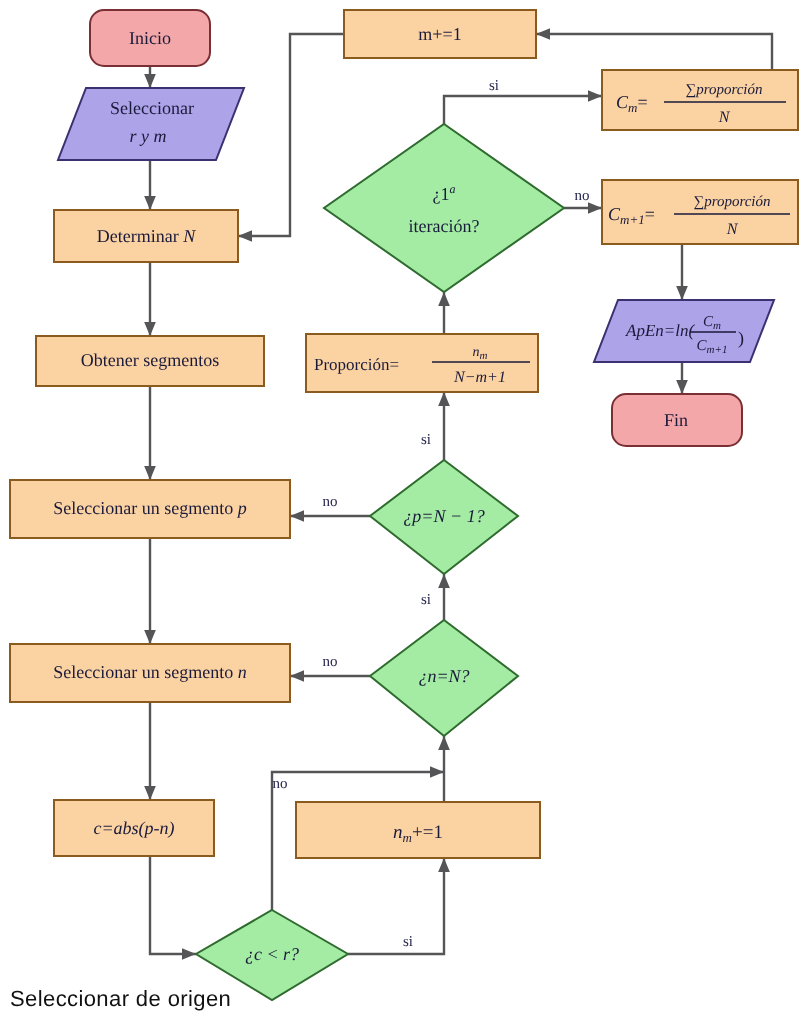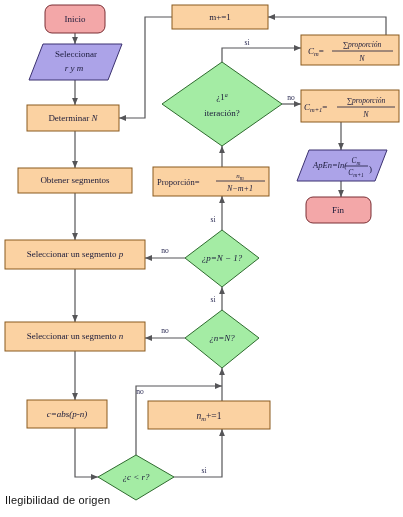--- a/index.html
+++ b/index.html
@@ -211,15 +211,15 @@
     <text class="lbl t ti" x="222" y="339">¿n=N?</text>
   </g>
 
   <g>
     <polygon class="node-fill-dec" points="136,455 174,477 136,500 98,477"></polygon>
     <text class="lbl t ti" x="136" y="478">¿c &lt; r?</text>
   </g>
 
 </svg>
 
-<div class="caption">Ilegibilidad de origen</div>
+<div class="caption">Seleccionar de origen</div>
 
 </div>
 
 </body></html>

